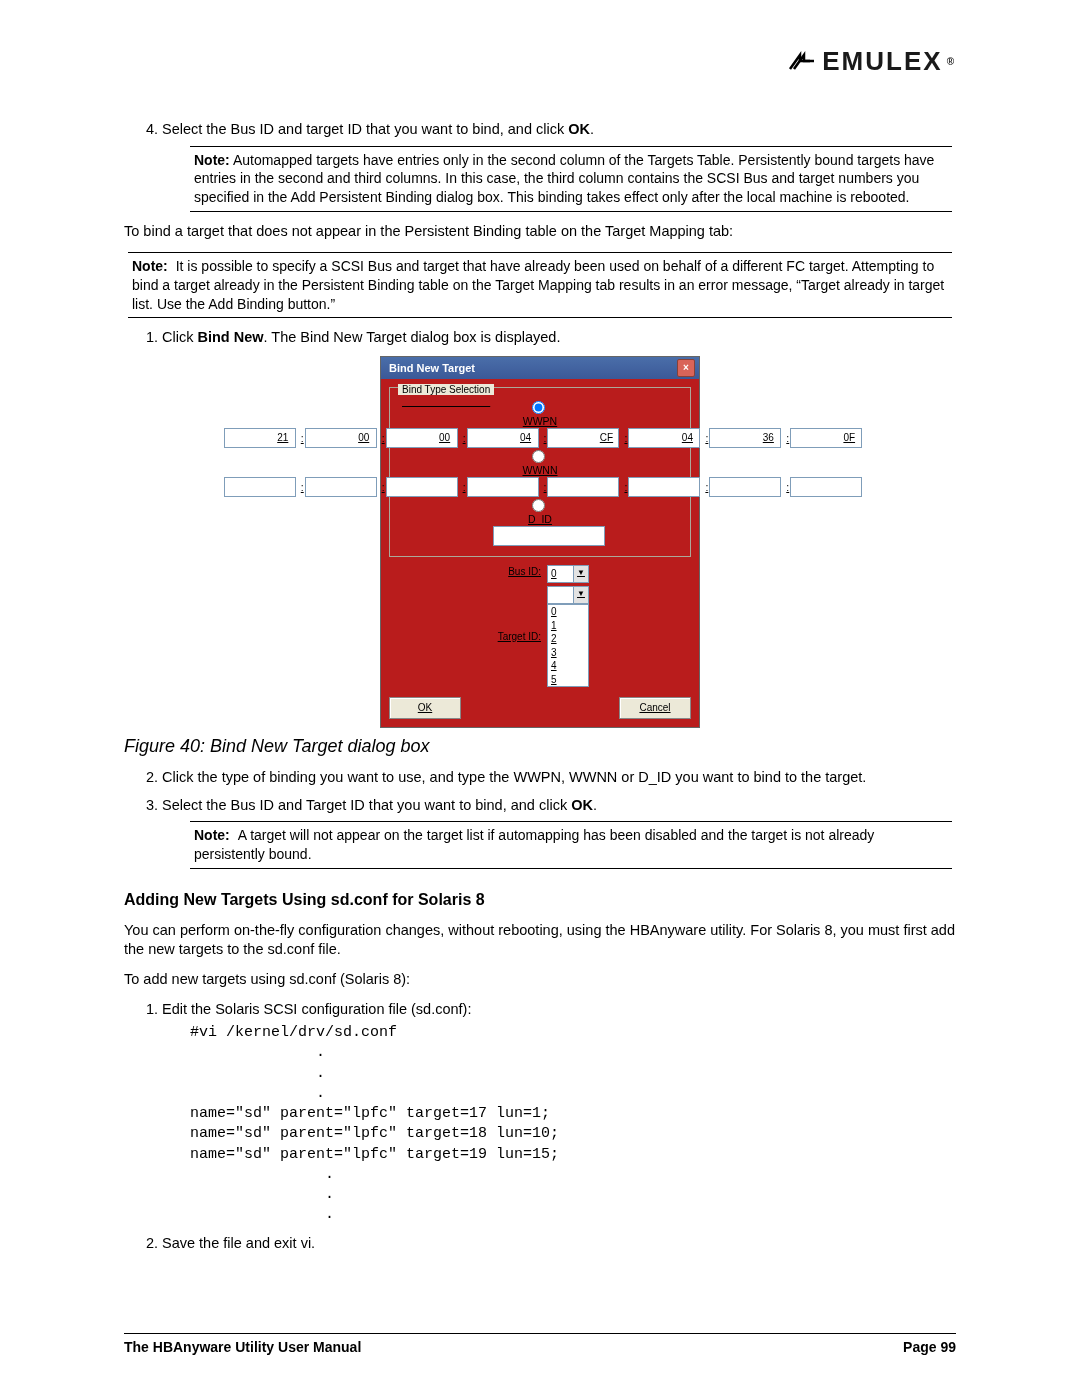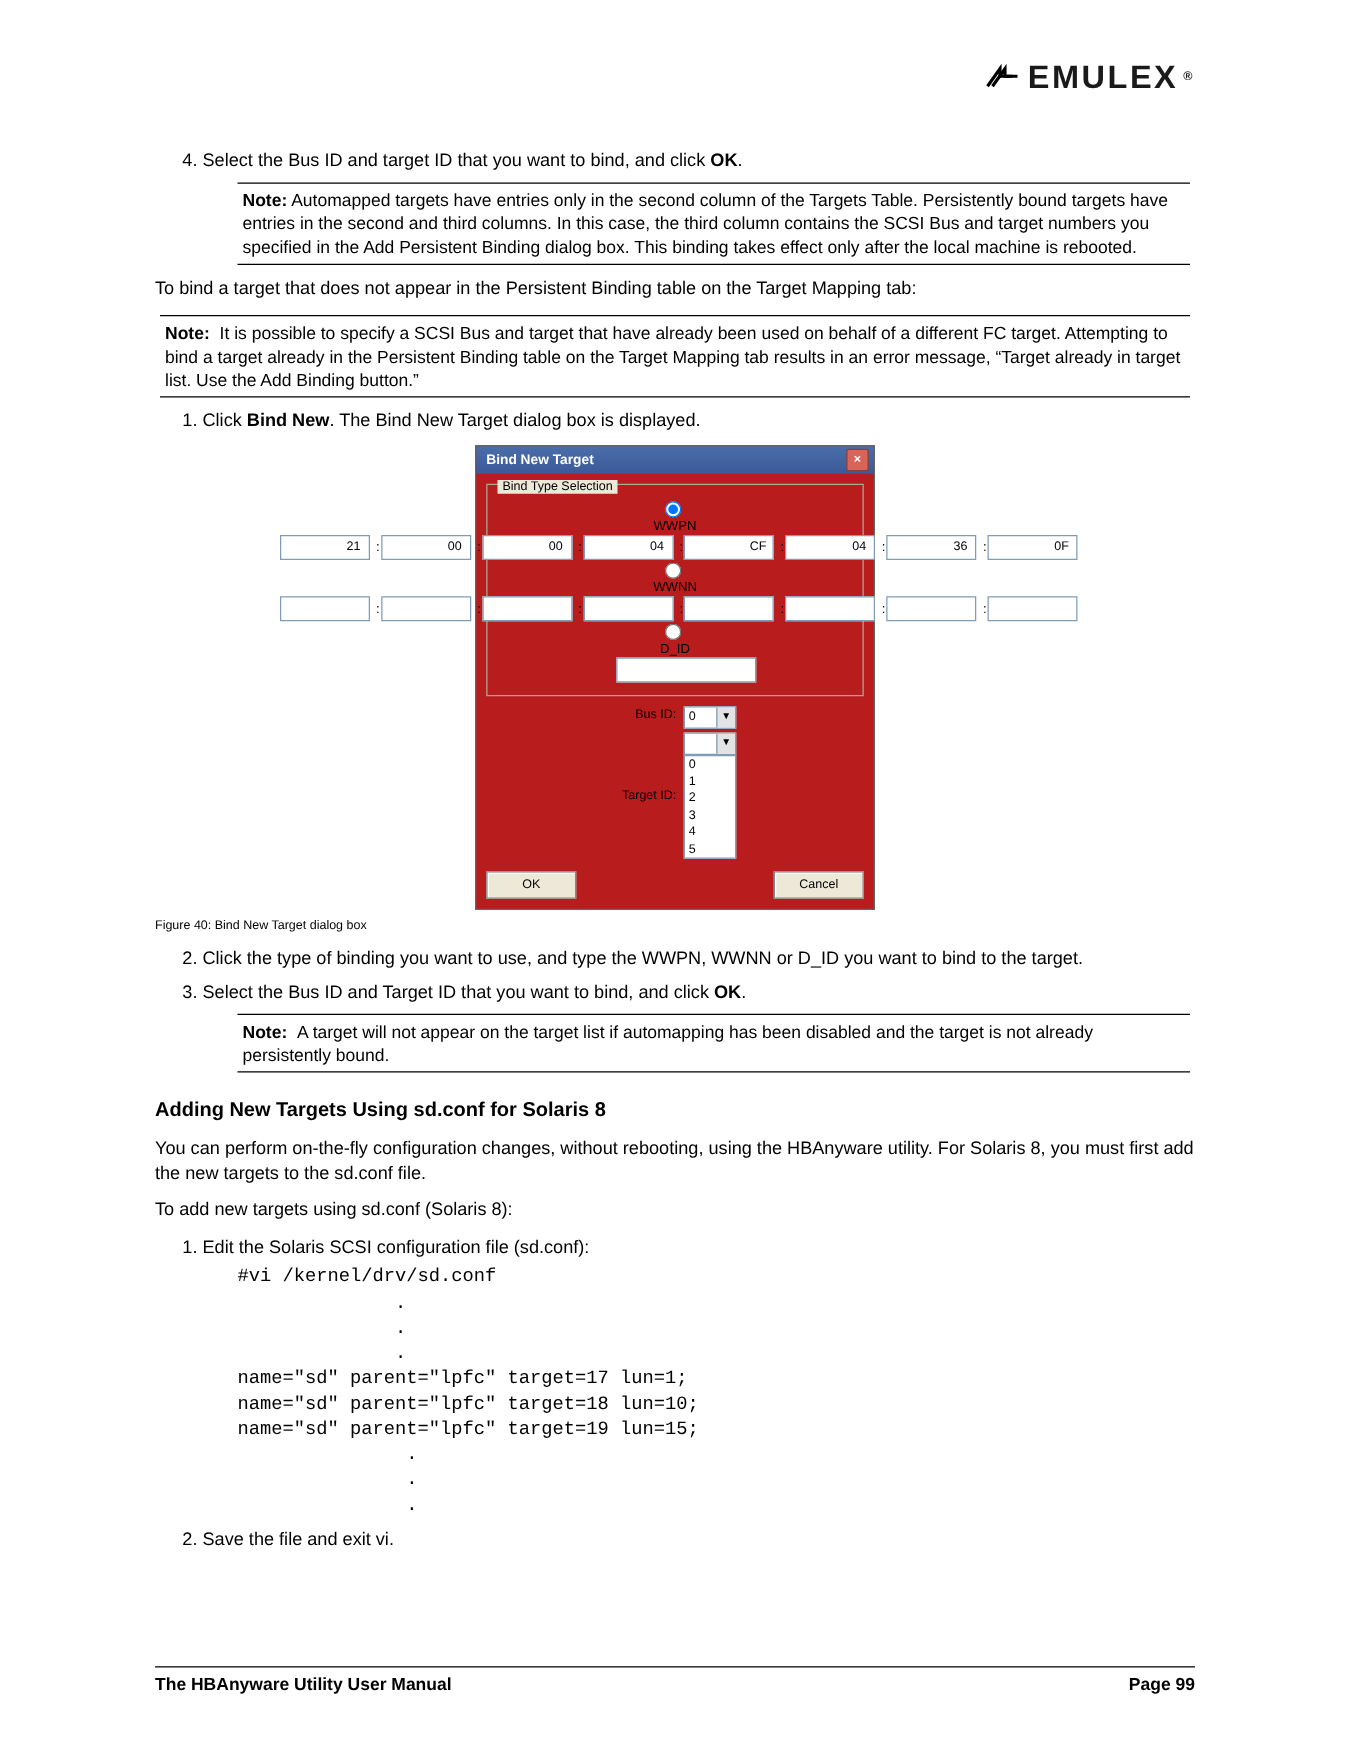--- a/index.html
+++ b/index.html
@@ -40,21 +40,21 @@
   }
   .notebox .label{font-weight:700;}
   .freepara{margin:10px 0 10px 0;}
   .sectionhead{font-weight:700; font-size:16px; margin:20px 0 10px 0;}
   pre.code{
     font-family:"Courier New",monospace;
     font-size:15px;
     white-space:pre;
     margin:4px 0 4px 28px;
   }
-  .caption{font-size:10px; margin:6px 0 10px 0;}
+  .caption{font-style:italic; font-size:18px; margin:6px 0 10px 0;}
   .footer{
     position:absolute; left:60px; right:60px; bottom:40px;
     border-top:1px solid #000; padding-top:4px;
     display:flex; justify-content:space-between;
     font-weight:700; font-size:14px;
   }
   
   .dialog-wrap{ width:320px; margin:6px auto 4px auto; }
   .dlg{
     background:#b91c1c;
@@ -66,21 +66,21 @@
   .dlg-title{
     display:flex; justify-content:space-between; align-items:center;
     background:linear-gradient(#4a6ea9,#3b5998);
     color:#fff; padding:2px 4px 2px 8px; font-size:11px; font-weight:700;
   }
   .dlg-close{
     width:16px;height:16px;background:#d96459;border:1px solid #874138;
     display:flex;align-items:center;justify-content:center;color:#fff;font-size:10px;
     border-radius:2px;
   }
-  .dlg-body{padding:8px;}
+  .dlg-body{padding:8px;text-decoration:underline;}
   .fieldset{border:1px solid #aca899; padding:6px 8px 8px 8px; margin-bottom:8px;}
   .fieldset-legend{position:relative; top:-12px; background:#ece9d8; padding:0 4px; font-size:10px;}
   .fieldset-inner{margin-top:-10px;}
   .radio-row{display:flex; align-items:center; margin:2px 0;flex-direction:column;}
   .radio-row input{margin:0 4px 0 0;}
   .hexbox{width:20px; height:16px; border:1px solid #7f9db9; background:#fff; text-align:center; font-size:10px; margin:0 1px;padding-left:48px;}
   .hexsep{margin:0 1px;}
   .hexgroup{display:flex;align-items:center; margin-left:10px;}
   .idrow{display:flex; justify-content:center; margin:3px 0;}
   .idrow label{width:50px; text-align:right; margin-right:6px; font-size:10px;}

